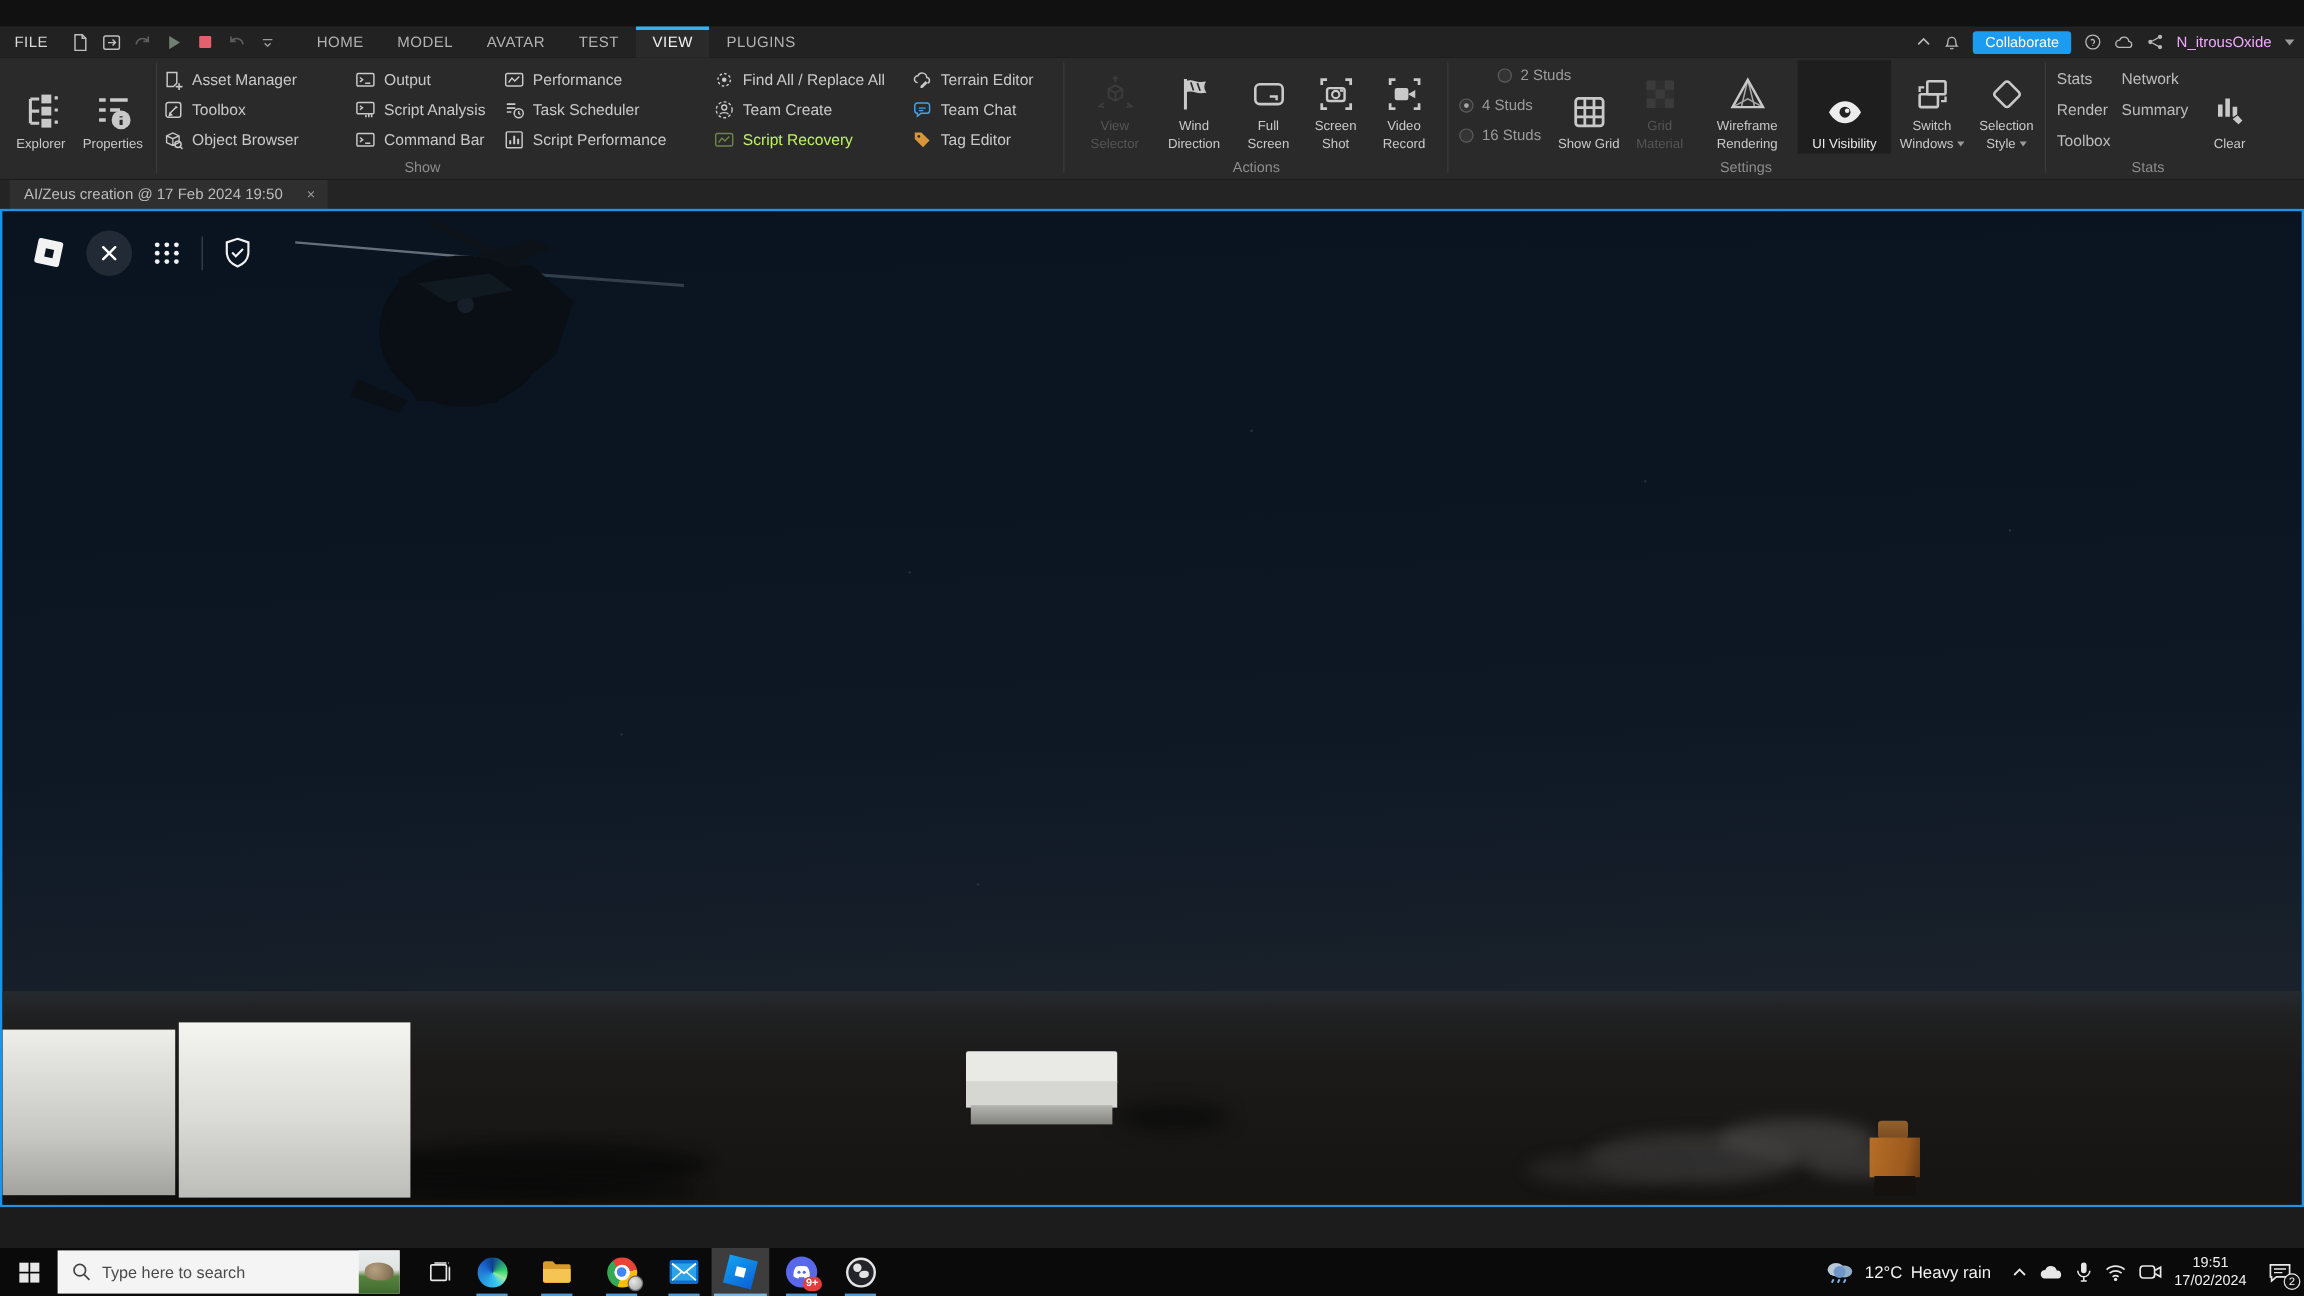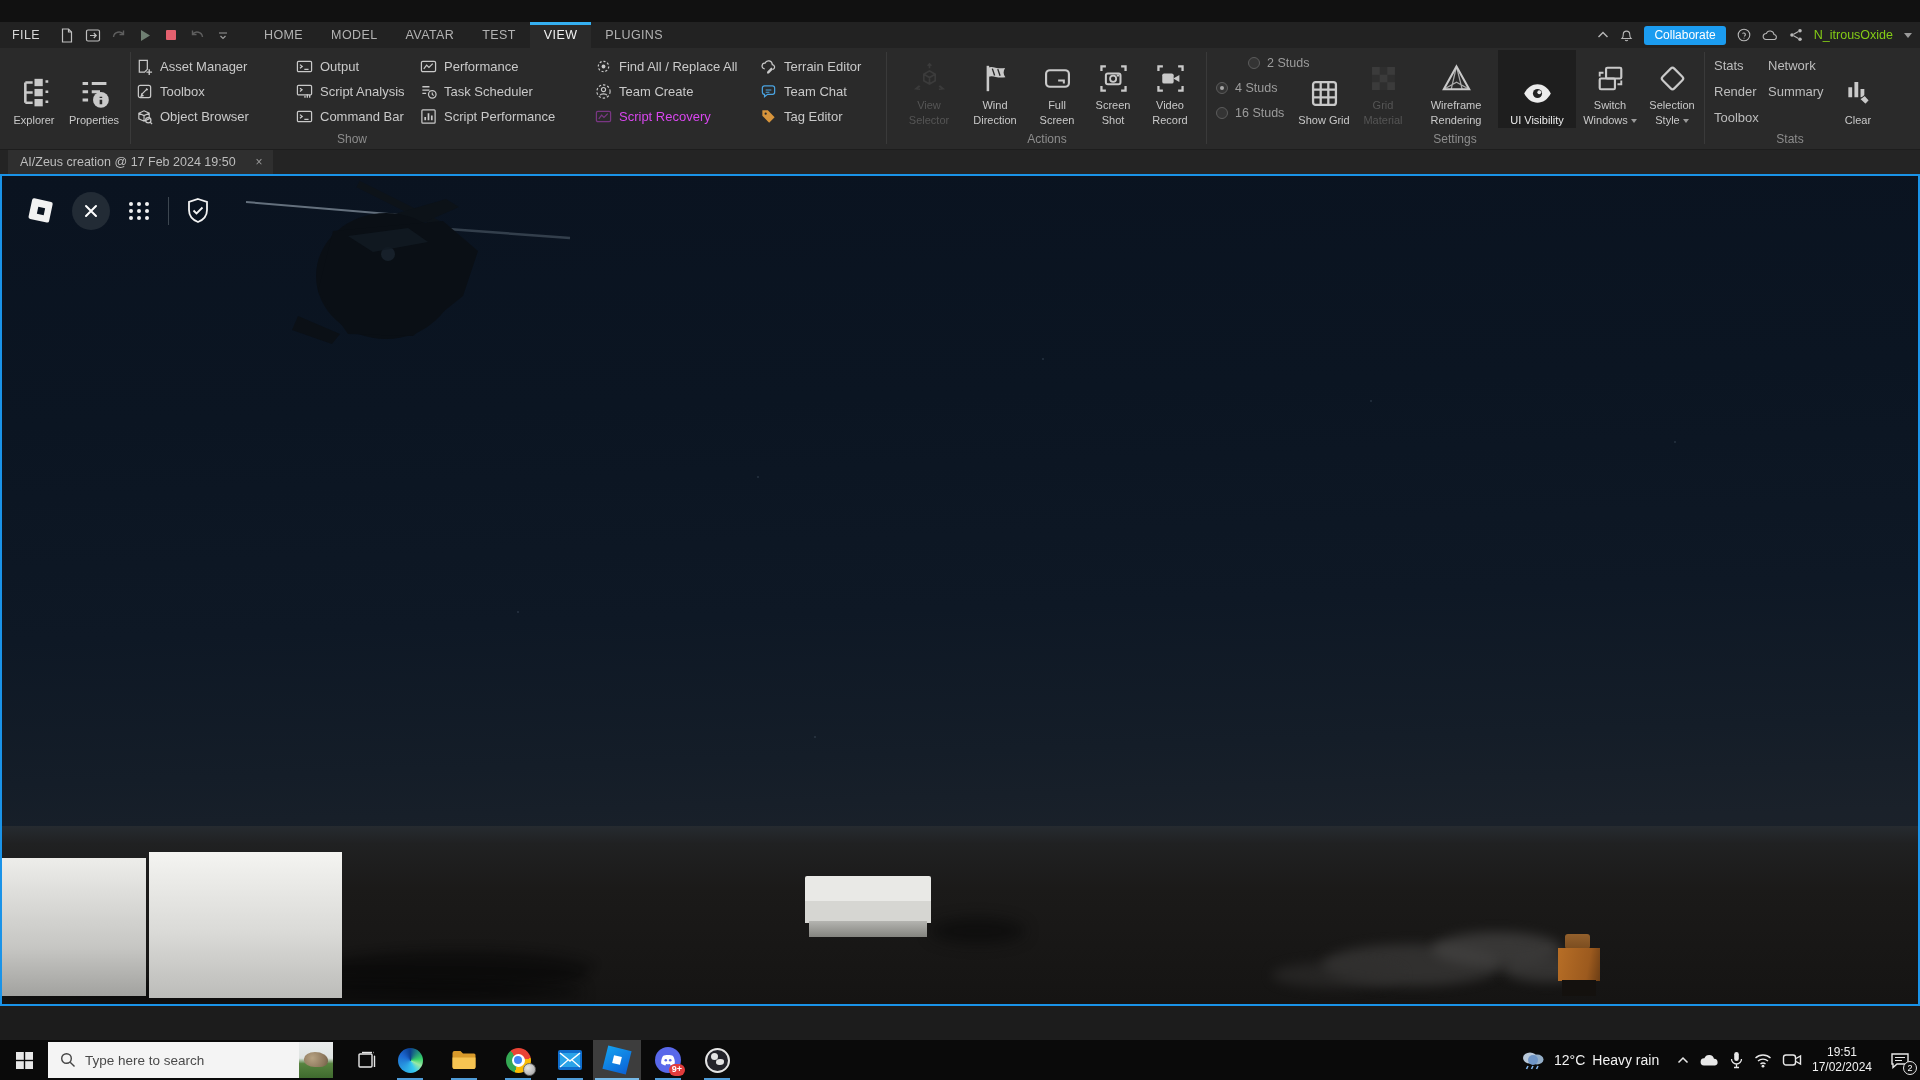--- a/index.html
+++ b/index.html
@@ -20,28 +20,28 @@
   
   .menubar{position:absolute;left:0;top:22px;width:1920px;height:26px;background:#222;
     display:flex;align-items:center;font-size:12.5px;color:#b3b3b3;}
   .menu-file{padding:0 14px 0 12px;color:#d8d8d8;letter-spacing:.4px;}
   .qa-ic{width:26px;height:26px;display:flex;align-items:center;justify-content:center;}
   .menu-tab{padding:0 14px;height:26px;line-height:26px;letter-spacing:.4px;}
   .menu-tab.active{color:#f2f2f2;background:#2a2a2a;box-shadow:inset 0 3px 0 #35b0f2;}
   .menu-right{position:absolute;right:8px;top:0;height:26px;display:flex;align-items:center;gap:11px;}
   .collab{background:#1b9cf0;color:#fff;font-size:12px;padding:2px 10px 3px;border-radius:3px;}
   .mr-ic{display:flex;align-items:center;}
-  .username{color:#84cc16;}
+  .username{color:#f0abfc;}
   .caret-down{width:0;height:0;border-left:4px solid transparent;border-right:4px solid transparent;border-top:5px solid #9a9a9a;}
   
   .ribbon{position:absolute;left:0;top:48px;width:1920px;height:102px;background:#2a2a2a;border-bottom:1px solid #1d1d1d;}
   .rdiv{position:absolute;top:4px;height:92px;width:1px;background:#3a3a3a;}
   .rgroup-label{position:absolute;top:84px;transform:translateX(-50%);font-size:12px;color:#8d8d8d;white-space:nowrap;}
   .rsmall{position:absolute;height:22px;display:flex;align-items:center;gap:7px;font-size:13px;color:#c9c9c9;white-space:nowrap;}
-  .rsmall.disabled{color:#d946ef;text-align:center;}
+  .rsmall.disabled{color:#bef264;text-align:center;}
   .rsmall.disabled svg{opacity:.45;}
   .ric{width:17px;height:17px;flex:0 0 auto;}
   .rbig{position:absolute;top:2px;height:78px;display:flex;flex-direction:column;align-items:center;
     font-size:11px;line-height:15px;text-align:center;color:#c9c9c9;padding-top:3px;justify-content:flex-end;}
   .rbig .ric-big{width:33px;height:33px;margin-bottom:3px;flex:0 0 auto;}
   .rbig.active{background:#1e1e1e;color:#ececec;}
   .rbig.disabled{color:#555;}
   .rbig.disabled svg{opacity:.4;}
   .rbig .lblwrap{display:inline;}
   .dd-caret{display:inline-block;width:0;height:0;border-left:3.5px solid transparent;border-right:3.5px solid transparent;border-top:4px solid #9a9a9a;margin-left:3px;vertical-align:middle;}

